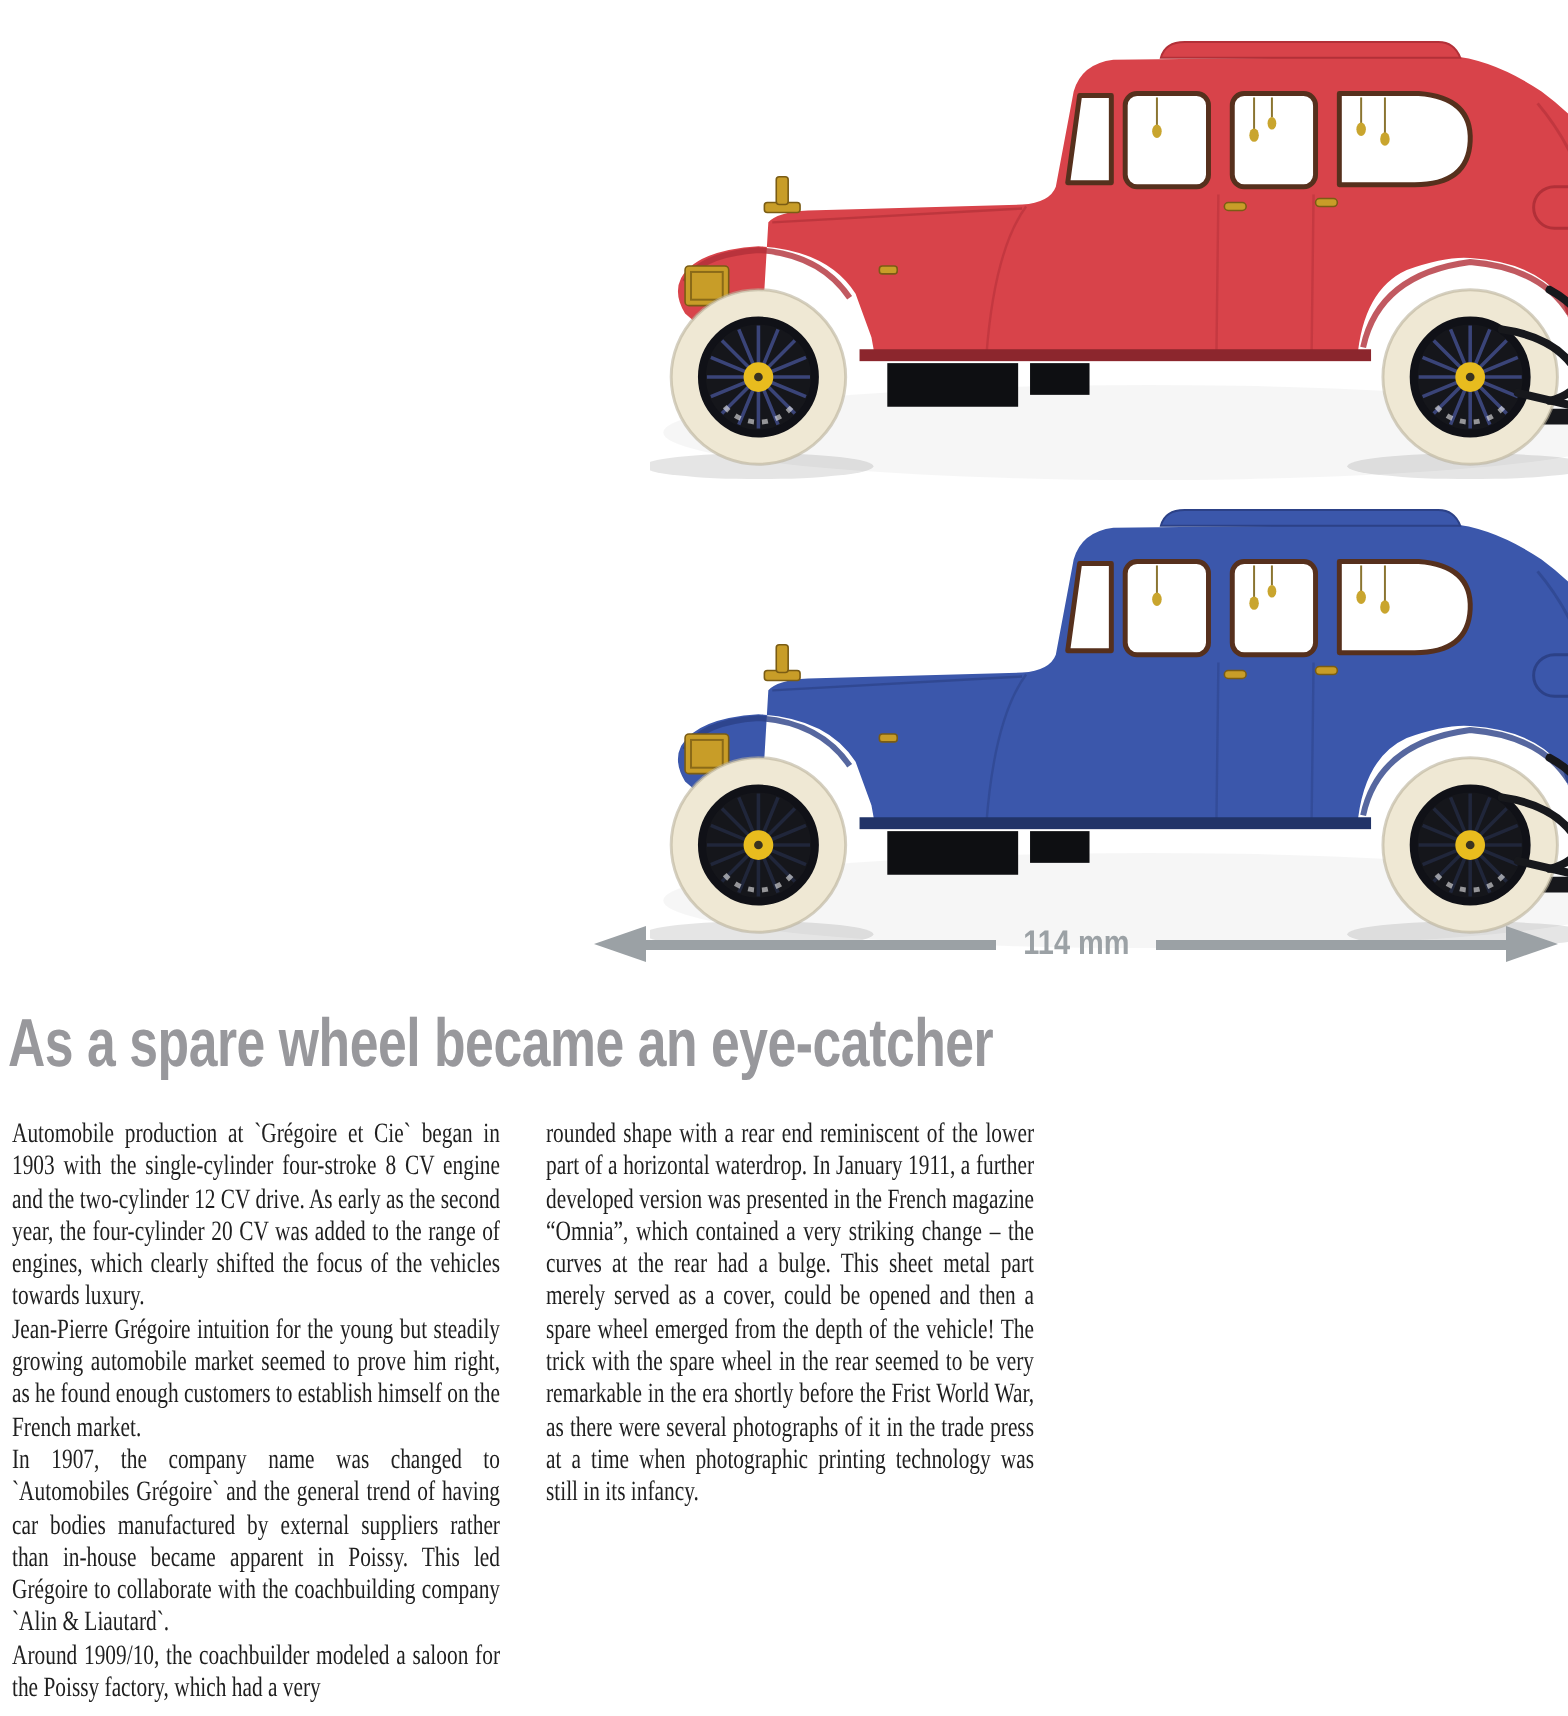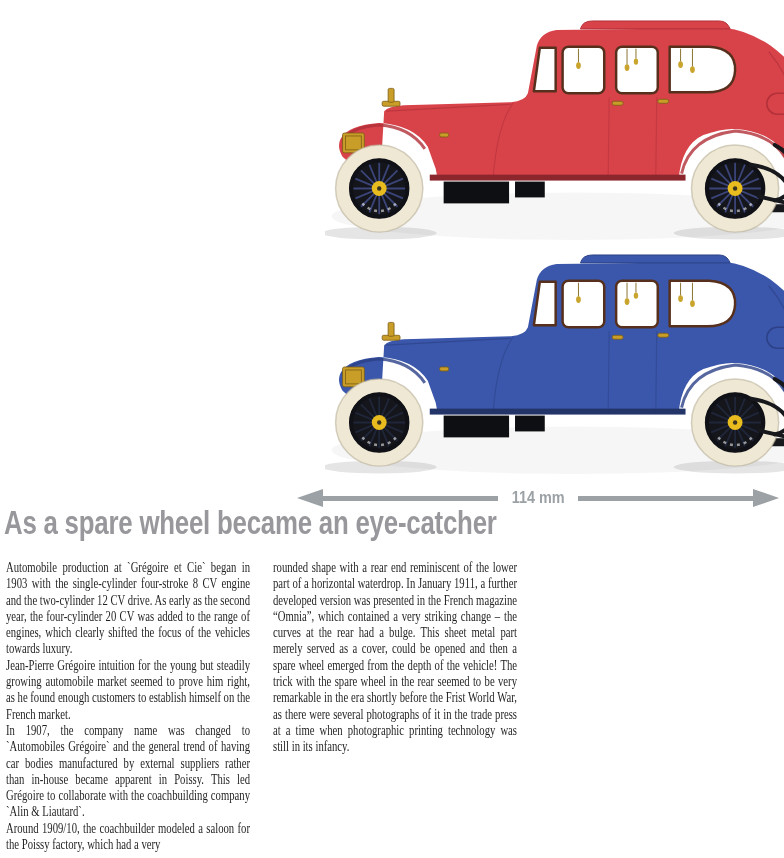--- a/index.html
+++ b/index.html
@@ -129,21 +129,21 @@
       <use href="#car"></use>
     </svg>
   </figure>
 
   <figure class="car-photo car-photo--blue">
     <svg viewBox="0 0 500 230" style="--body: #3b57ab; --body-dark: #2c4187; --body-darker: #223468; --spokes: #20263a; --tire: #efe8d4; --hub: #e8bc1e; --brass: #c89d28; --interior: #56301d;">
       <use href="#car"></use>
     </svg>
   </figure>
 
-  <div class="dimension" style="color: rgb(155, 161, 165); margin-top: 26px;">
+  <div class="dimension" style="color: rgb(155, 161, 165);">
     <span class="arrow-head arrow-head--left"></span>
     <span class="dim-line"></span>
     <span class="dim-label">114 mm</span>
     <span class="dim-line"></span>
     <span class="arrow-head arrow-head--right"></span>
   </div>
 
   <h1 class="headline" style="color: rgb(152, 152, 156);">As a spare wheel became an eye-catcher</h1>
 
   <div class="col col--1" style="color: rgb(31, 31, 31);">

